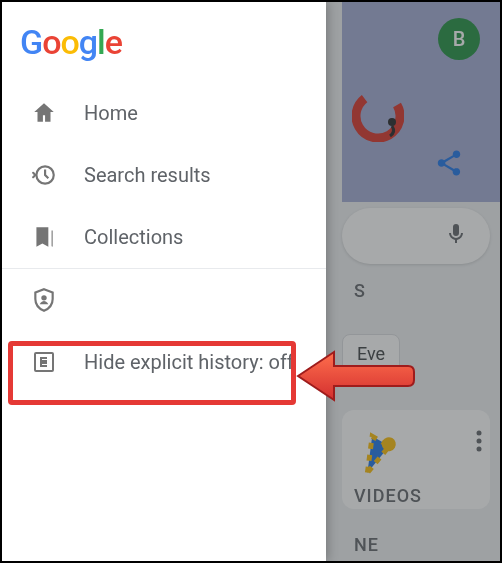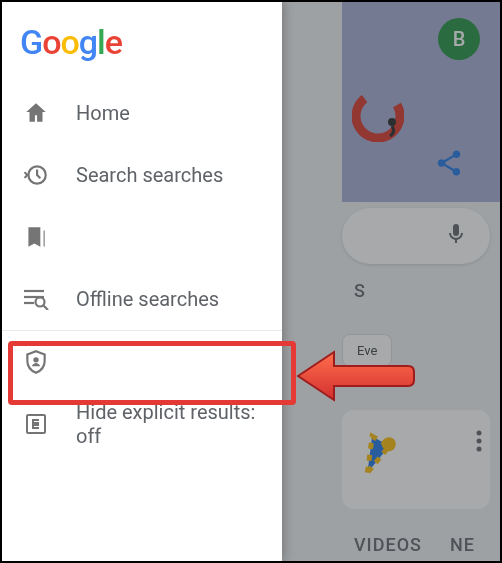--- a/index.html
+++ b/index.html
@@ -79,21 +79,21 @@
     font-weight: 500;
     letter-spacing: 1px;
   }
   .bg .chip {
     position: absolute;
     left: 340px; top: 332px;
     background: #fff;
     border: 1px solid #dadce0;
     border-radius: 8px;
     padding: 8px 14px;
-    font-size: 13px;
+    font-size: 18px;
     color: #3c4043;
   }
   .bg .card {
     position: absolute;
     left: 340px; right: 10px;
     top: 408px;
     bottom: 52px;
     background: #fff;
     border-radius: 12px;
   }
@@ -113,27 +113,28 @@
   .bg .bottomtabs {
     position: absolute;
     left: 340px; right: 0; bottom: 6px;
     display: flex;
     gap: 28px;
     padding-left: 12px;
     color: #5f6368;
     font-size: 18px;
     font-weight: 500;
     letter-spacing: 1px;
+    flex-direction: column;
   }
 
   
   .drawer {
     position: absolute;
     left: 0; top: 0; bottom: 0;
-    width: 280px;
+    width: 324px;
     background: #fff;
     z-index: 10;
     box-shadow: 2px 0 10px rgba(0,0,0,0.25);
     padding-top: 12px;
   }
   .logo {
     padding: 8px 18px 20px 18px;
     font-size: 34px;
     font-weight: 500;
     letter-spacing: -1px;
@@ -145,20 +146,21 @@
 
   .menu-item {
     display: flex;
     align-items: center;
     height: 62px;
     padding-left: 20px;
     color: #5f6368;
     font-size: 20px;
     cursor: pointer;
     position: relative;
+    margin-left: 8px;
   }
   .menu-item .ic {
     width: 28px; height: 28px;
     flex: 0 0 28px;
     margin-right: 26px;
     color: #757575;
     display: flex;
     align-items: center;
     justify-content: center;
   }
@@ -264,43 +266,32 @@
   </div>
 
   <div class="menu-item">
     <span class="ic">
       <svg width="26" height="26" viewBox="0 0 24 24" fill="none" stroke="#757575" stroke-width="2">
           <circle cx="13" cy="12" r="8"></circle>
           <path d="M13 7v5l3 3"></path>
           <path d="M4 12l-2-2m2 2l-2 2" stroke-linecap="round"></path>
         </svg>
     </span>
-    <span class="lbl">Search searches</span>
+    <span class="lbl">Search results</span>
   </div>
 
   <div class="menu-item">
     <span class="ic">
       <svg width="26" height="26" viewBox="0 0 24 24" fill="#757575">
           <path d="M5 3h11v18l-5.5-3L5 21zM18 6h2v15l-1-0.5V6z"></path>
         </svg>
     </span>
-  </div>
-
-  <div class="menu-item">
-    <span class="ic">
-      <svg width="28" height="22" viewBox="0 0 28 22" fill="none" stroke="#757575" stroke-width="2.2">
-        <line x1="2" y1="3" x2="22" y2="3"></line>
-        <line x1="2" y1="9" x2="22" y2="9"></line>
-        <line x1="2" y1="15" x2="12" y2="15"></line>
-        <circle cx="18" cy="14" r="4.5"></circle>
-        <line x1="21.5" y1="17.5" x2="26" y2="22"></line>
-      </svg>
-    </span>
-    <span class="lbl">Offline searches</span>
-  </div>
+    <span class="lbl">Collections</span>
+  </div>
+
 
   <div class="divider"></div>
 
 
   <div class="menu-item">
     <span class="ic">
       <svg width="26" height="26" viewBox="0 0 24 24" fill="none" stroke="#757575" stroke-width="2">
           <path d="M12 2l8 3v6c0 5-3.5 9-8 11-4.5-2-8-6-8-11V5z"></path>
           <circle cx="12" cy="10" r="2.5" fill="#757575" stroke="none"></circle>
           <path d="M8 16c1-2 3-3 4-3s3 1 4 3" fill="#757575" stroke="none"></path>
@@ -308,21 +299,21 @@
     </span>
   </div>
 
   <div class="menu-item">
     <span class="ic">
       <svg width="24" height="24" viewBox="0 0 24 24" fill="none" stroke="#757575" stroke-width="2">
           <rect x="3" y="3" width="18" height="18" rx="1"></rect>
           <path d="M15 8H9v3h5v2H9v3h6" stroke-width="2"></path>
         </svg>
     </span>
-    <span class="lbl">Hide explicit results: off</span>
+    <span class="lbl">Hide explicit history: off</span>
   </div>
 </div>
 
 <div class="settings-highlight"></div>
 
 <div class="arrow">
   <svg width="120" height="56" viewBox="0 0 120 56">
     <defs>
       <linearGradient id="ag" x1="0" y1="0" x2="0" y2="1">
         <stop offset="0" stop-color="#ff6f4d"></stop>

